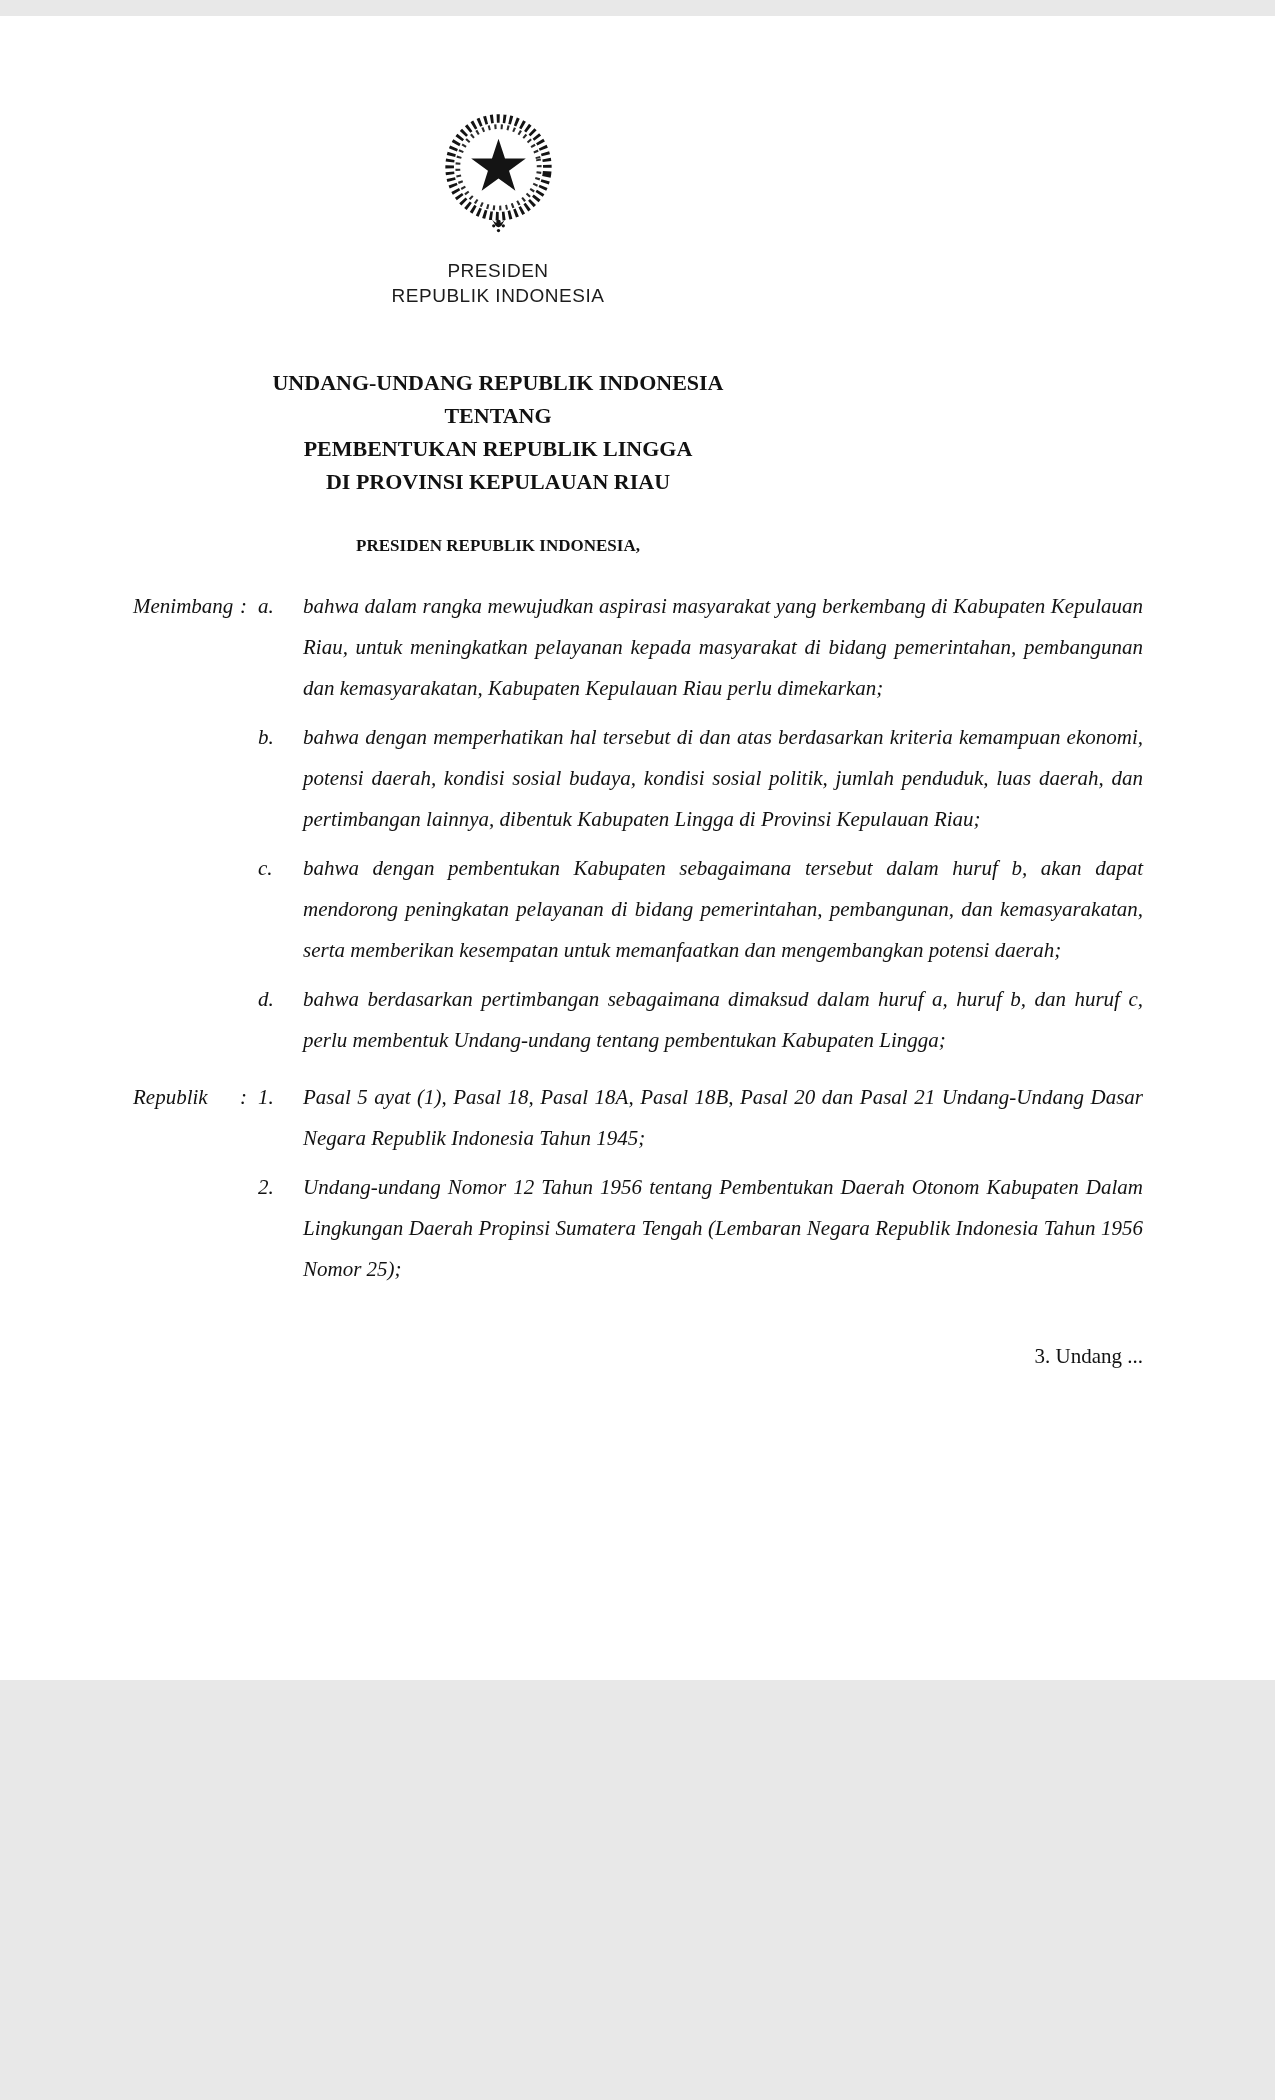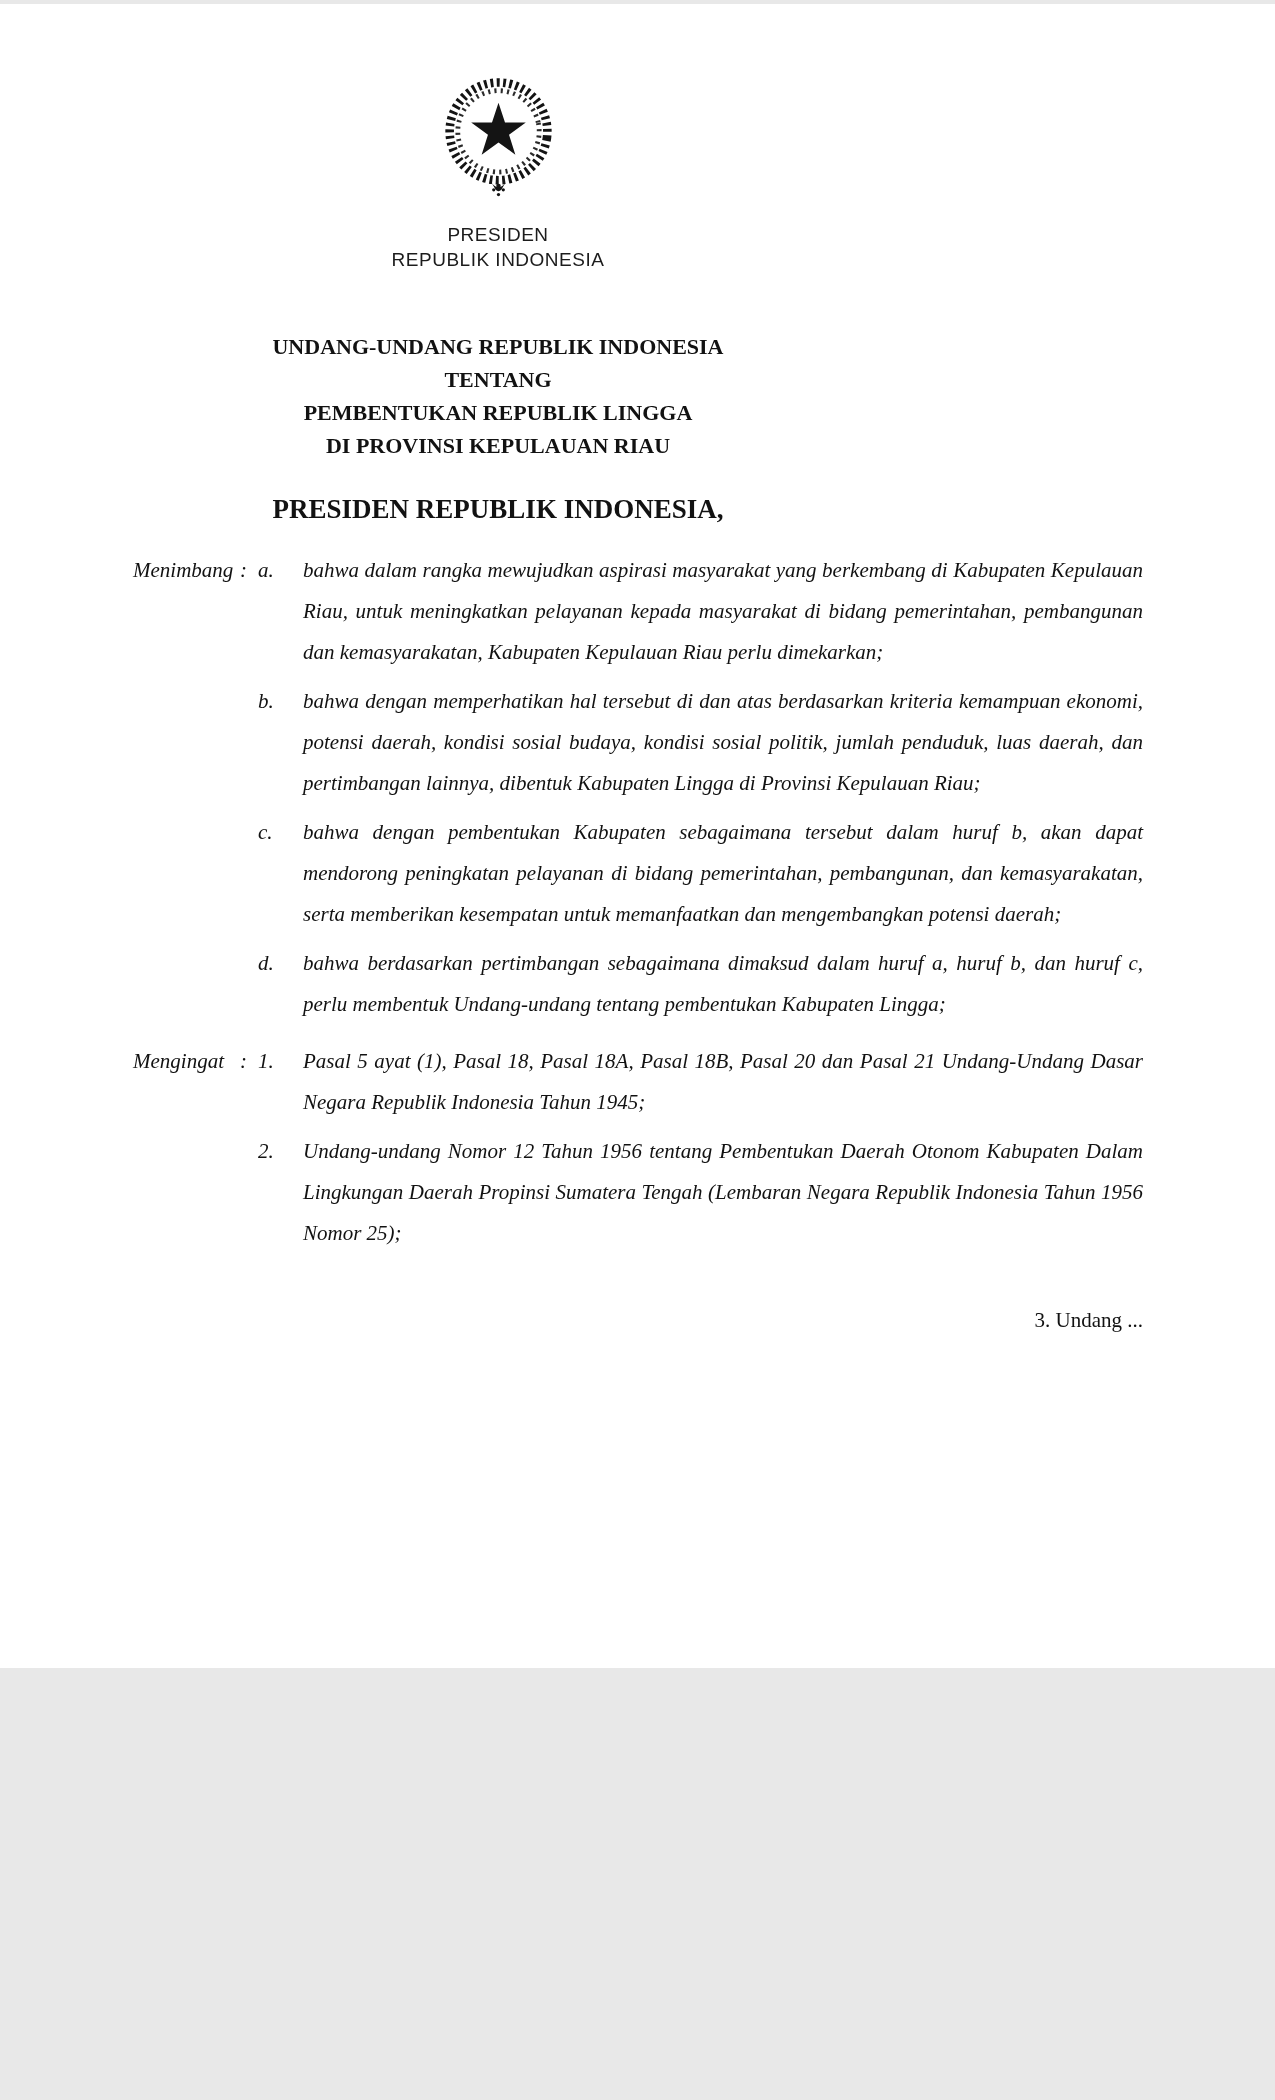--- a/index.html
+++ b/index.html
@@ -4,24 +4,24 @@
 <style>
   html, body {
     margin: 0;
     padding: 0;
     background: #e8e8e8;
   }
   .page {
     position: relative;
     width: 1275px;
     height: 1664px;
-    margin: 4px auto;
+    margin: 16px auto;
     background: #ffffff;
     box-sizing: border-box;
-    padding-top: 68px;
+    padding-top: 92px;
     overflow: hidden;
     color: #121212;
     font-family: "Liberation Serif", serif;
   }
 
   
   .letterhead {
     width: 740px;
     margin-left: 128px;
     text-align: center;
@@ -51,21 +51,21 @@
     font-weight: bold;
     line-height: 33px;
   }
   .invocation {
     font-size: 22px;
     font-weight: bold;
     line-height: 33px;
     margin-top: 30px;
   }
   .authority {
-    font-size: 27px;
+    font-size: 17px;
     font-weight: bold;
     line-height: 33px;
     margin-top: 31px;
   }
 
   
   .content {
     margin-left: 133px;
     width: 1010px;
     margin-top: 24px;
@@ -157,21 +157,21 @@
       <div class="row">
         <div class="label-cell"></div>
         <div class="marker-cell">d.</div>
         <div class="text-cell">bahwa berdasarkan pertimbangan sebagaimana dimaksud dalam huruf a, huruf b, dan huruf c, perlu membentuk Undang-undang tentang pembentukan Kabupaten Lingga;</div>
       </div>
     </section>
 
     <section class="section">
       <div class="row">
         <div class="label-cell">
-          <span>Mengingat</span>
+          <span>Republik</span>
           <span>:</span>
         </div>
         <div class="marker-cell">1.</div>
         <div class="text-cell">Pasal 5 ayat (1), Pasal 18, Pasal 18A, Pasal 18B, Pasal 20 dan Pasal 21 Undang-Undang Dasar Negara Republik Indonesia Tahun 1945;</div>
       </div>
       <div class="row">
         <div class="label-cell"></div>
         <div class="marker-cell">2.</div>
         <div class="text-cell">Undang-undang Nomor 12 Tahun 1956 tentang Pembentukan Daerah Otonom Kabupaten Dalam Lingkungan Daerah Propinsi Sumatera Tengah (Lembaran Negara Republik Indonesia Tahun 1956 Nomor 25);</div>
       </div>

